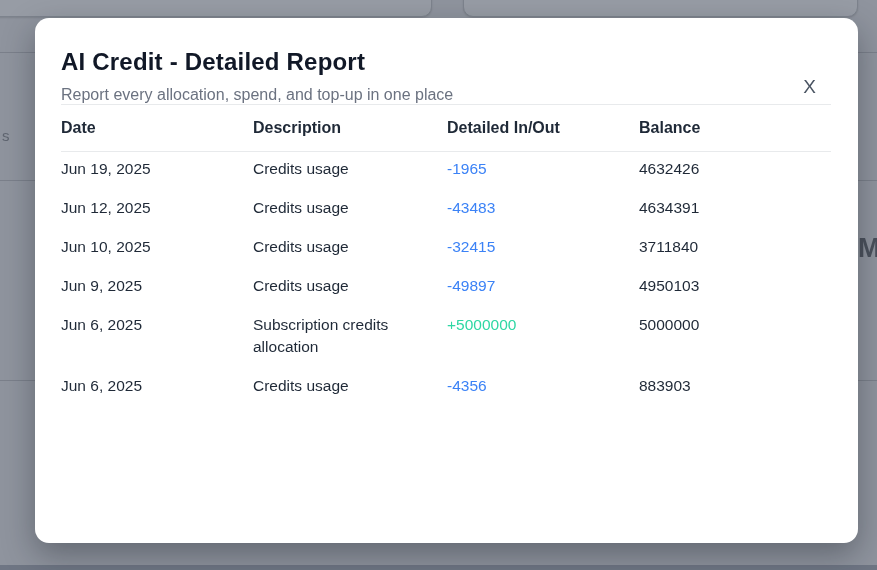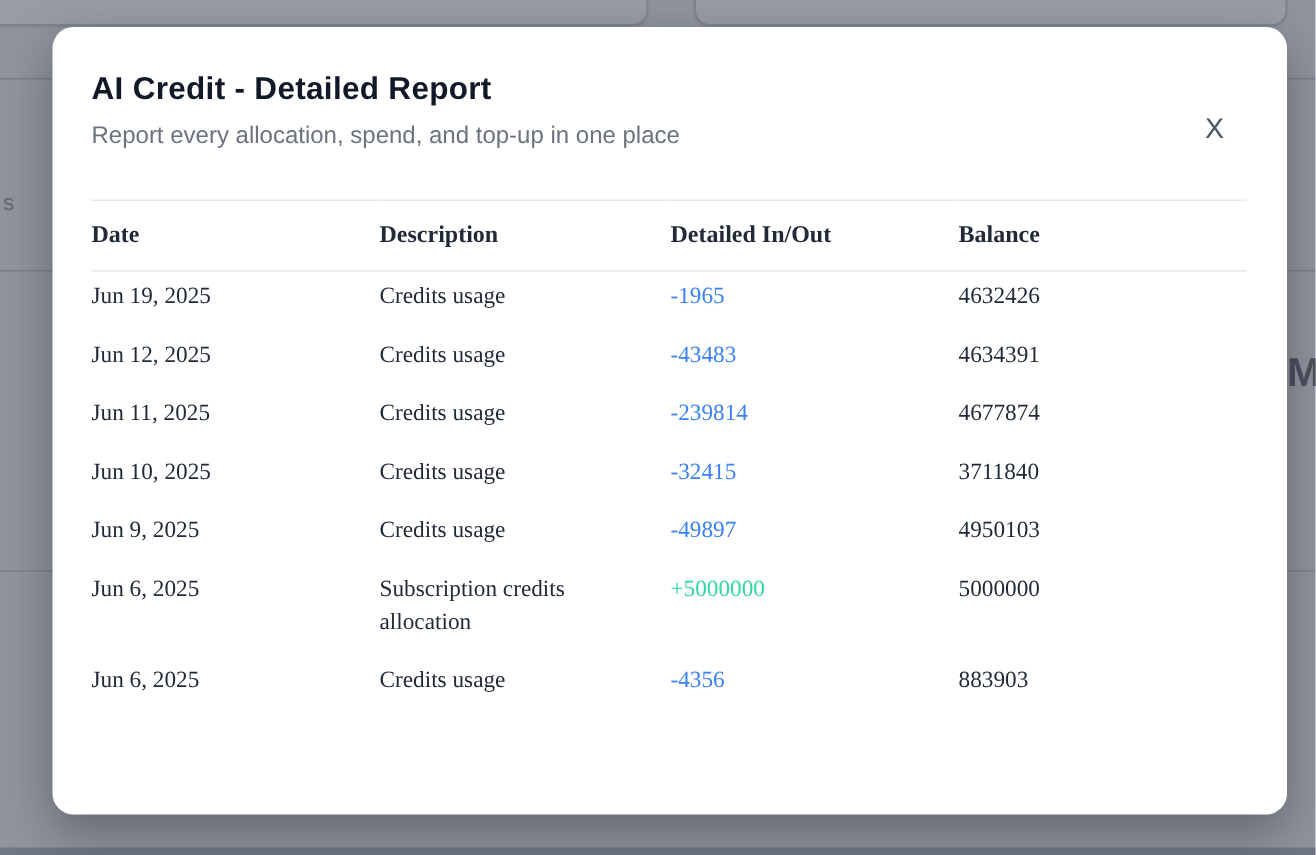--- a/index.html
+++ b/index.html
@@ -41,21 +41,21 @@
     left: 35px; top: 18px;
     width: 823px; height: 525px;
     box-sizing: border-box;
     padding: 0 26px;
     background: #ffffff;
     border-radius: 14px;
     box-shadow: 0 12px 32px rgba(15,20,30,0.35);
   }
   .modal-title {
     margin: 30px 0 0;
-    font-size: 21px;
+    font-size: 24px;
     font-weight: 700;
     color: #111827;
     letter-spacing: 0.2px;
   }
   .modal-subtitle {
     margin: 10px 0 0;
     font-size: 16px;
     color: #6b7280;
   }
   .close-btn {
@@ -63,24 +63,22 @@
     background: none; border: none; padding: 2px 6px;
     font-family: inherit;
     font-size: 19px; line-height: 1;
     color: #4b5563;
     cursor: pointer;
   }
 
   
   table.credit-table {
     width: 770px;
-    margin-top: 33px;
     border-collapse: collapse;
     table-layout: fixed;
-    font-family: Liberation Serif, serif;
   }
   .credit-table col.c-date    { width: 192px; }
   .credit-table col.c-desc    { width: 194px; }
   .credit-table col.c-credits { width: 192px; }
   .credit-table col.c-balance { width: 192px; }
   .credit-table thead tr {
     border-top: 1px solid #e8eaec;
     border-bottom: 1px solid #e8eaec;
   }
   .credit-table th {
@@ -141,26 +139,20 @@
           <td style="color: rgb(59, 130, 246);">-1965</td>
           <td>4632426</td>
         </tr>
         <tr>
           <td>Jun 12, 2025</td>
           <td>Credits usage</td>
           <td style="color: rgb(59, 130, 246);">-43483</td>
           <td>4634391</td>
         </tr>
         <tr>
-          <td>Jun 11, 2025</td>
-          <td>Credits usage</td>
-          <td style="color: rgb(59, 130, 246);">-239814</td>
-          <td>4677874</td>
-        </tr>
-        <tr>
           <td>Jun 10, 2025</td>
           <td>Credits usage</td>
           <td style="color: rgb(59, 130, 246);">-32415</td>
           <td>3711840</td>
         </tr>
         <tr>
           <td>Jun 9, 2025</td>
           <td>Credits usage</td>
           <td style="color: rgb(59, 130, 246);">-49897</td>
           <td>4950103</td>

